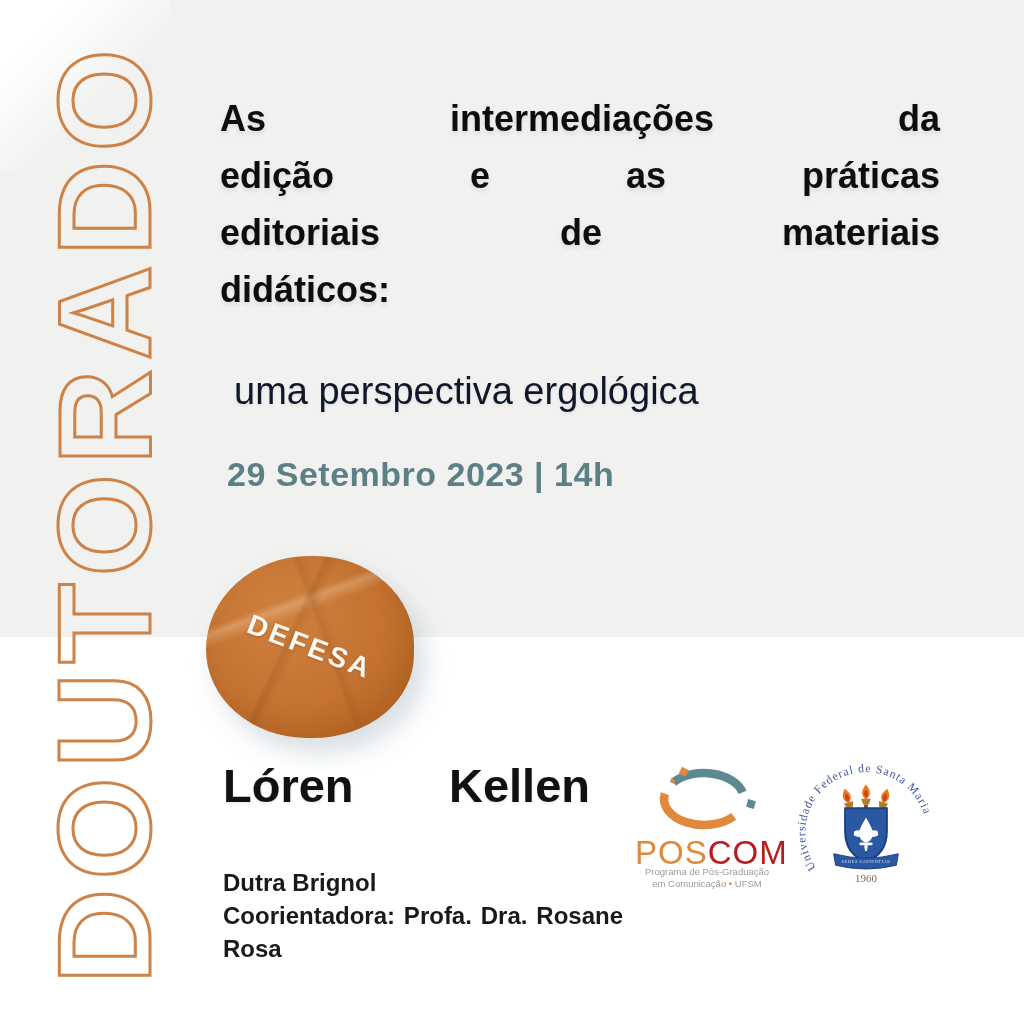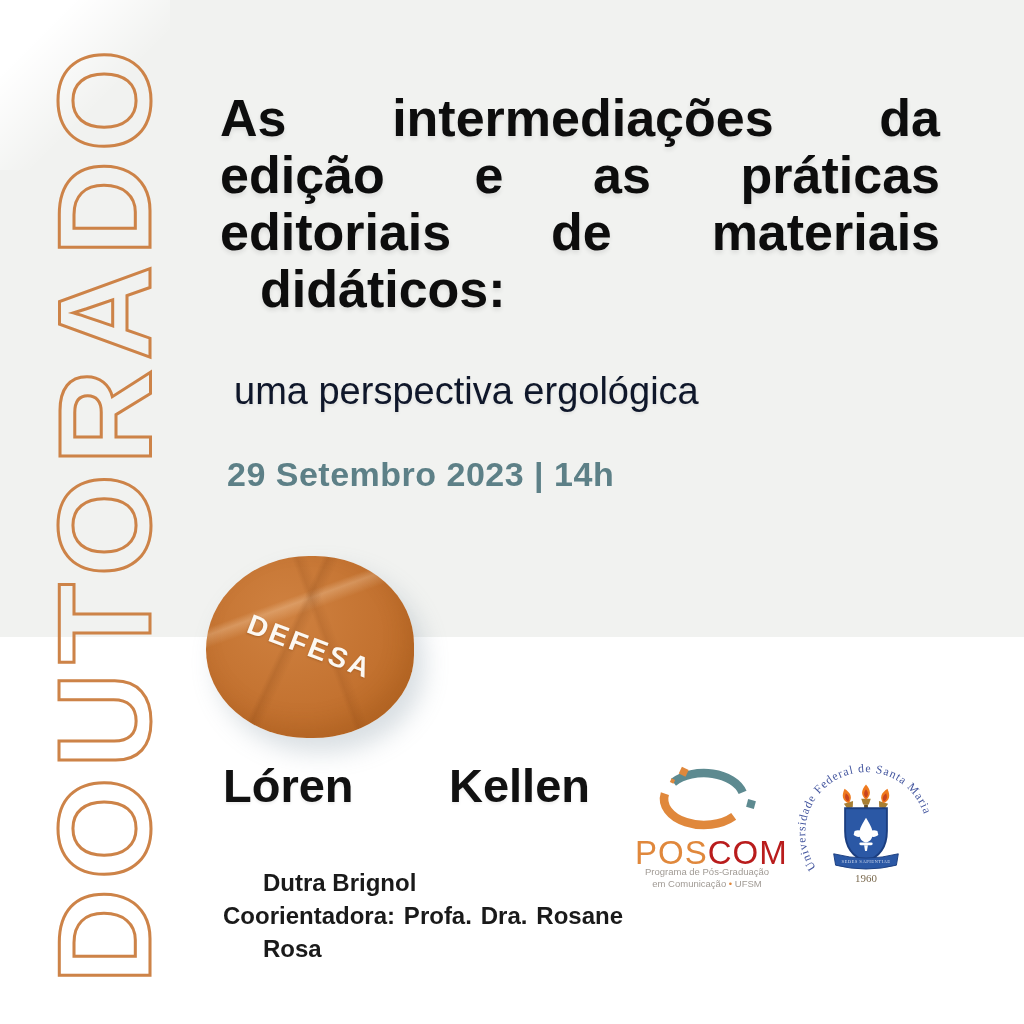--- a/index.html
+++ b/index.html
@@ -23,25 +23,25 @@
     position:absolute;left:104px;top:512px;
     transform:translate(-50%,-50%) rotate(-90deg);
     font-size:132px;font-weight:700;letter-spacing:9px;
     white-space:nowrap;
     color:transparent;
     -webkit-text-stroke:3px #cd8348;
   }
   
   .title{
     position:absolute;left:220px;top:90px;width:720px;
-    font-size:52px;line-height:57px;font-weight:700;color:#0d0d0d;
+    font-size:36px;line-height:57px;font-weight:700;color:#0d0d0d;
     text-shadow:0 3px 4px rgba(40,40,40,.10);
   }
   .jline{text-align:justify;text-align-last:justify;}
-  .lline{text-align:left;text-align-last:left;margin-left:40px;}
+  .lline{text-align:left;text-align-last:left;}
   .subtitle{
     position:absolute;left:234px;top:370px;
     font-size:38px;font-weight:400;color:#0f172a;
     text-shadow:0 2px 3px rgba(40,40,40,.08);
   }
   .datetime{
     position:absolute;left:227px;top:455px;
     font-size:34px;font-weight:700;letter-spacing:.5px;text-align:center;
   }
   

